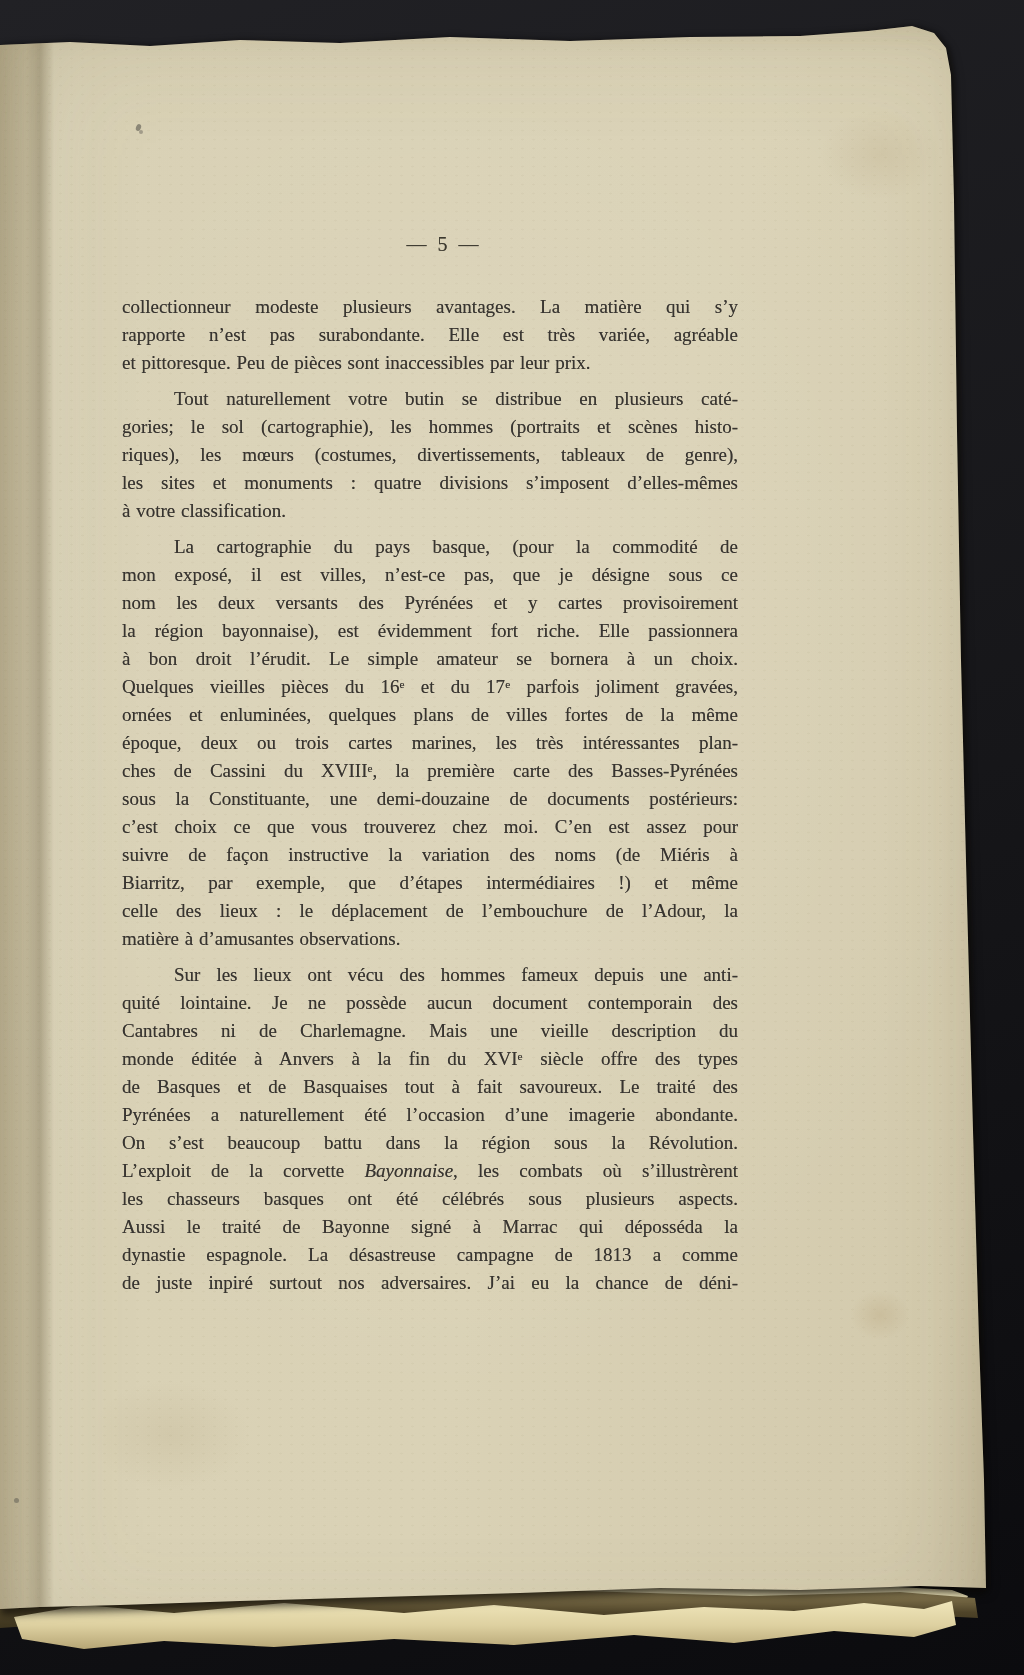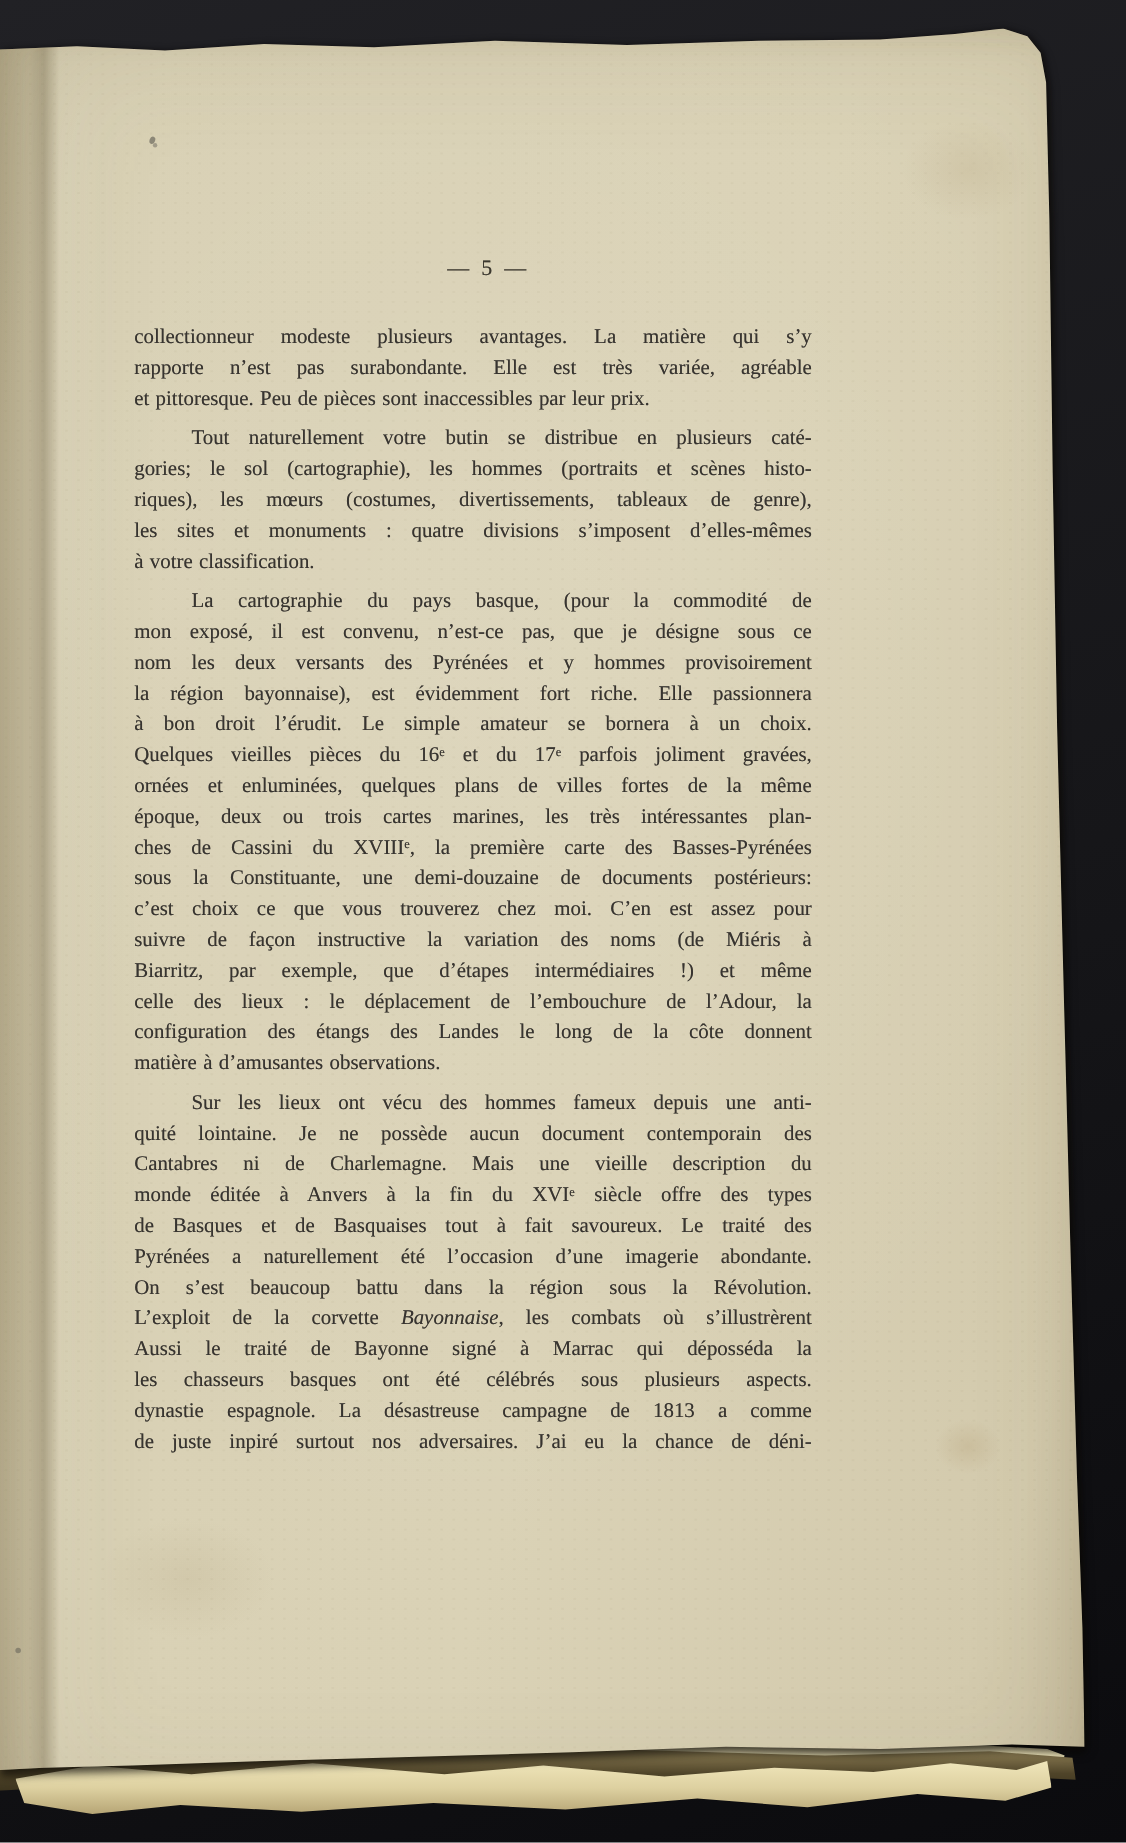--- a/index.html
+++ b/index.html
@@ -122,45 +122,44 @@
         </div>
         <div class="para">
           <div class="line first-indent">Tout naturellement votre butin se distribue en plusieurs caté-</div>
           <div class="line">gories; le sol (cartographie), les hommes (portraits et scènes histo-</div>
           <div class="line">riques), les mœurs (costumes, divertissements, tableaux de genre),</div>
           <div class="line">les sites et monuments : quatre divisions s’imposent d’elles-mêmes</div>
           <div class="line last">à votre classification.</div>
         </div>
         <div class="para">
           <div class="line first-indent">La cartographie du pays basque, (pour la commodité de</div>
-          <div class="line">mon exposé, il est convenu, n’est-ce pas, que je désigne sous ce</div>
-          <div class="line">nom les deux versants des Pyrénées et y hommes provisoirement</div>
+          <div class="line">mon exposé, il est villes, n’est-ce pas, que je désigne sous ce</div>
+          <div class="line">nom les deux versants des Pyrénées et y cartes provisoirement</div>
           <div class="line">la région bayonnaise), est évidemment fort riche. Elle passionnera</div>
           <div class="line">à bon droit l’érudit. Le simple amateur se bornera à un choix.</div>
           <div class="line">Quelques vieilles pièces du 16<sup>e</sup> et du 17<sup>e</sup> parfois joliment gravées,</div>
           <div class="line">ornées et enluminées, quelques plans de villes fortes de la même</div>
           <div class="line">époque, deux ou trois cartes marines, les très intéressantes plan-</div>
           <div class="line">ches de Cassini du XVIII<sup>e</sup>, la première carte des Basses-Pyrénées</div>
           <div class="line">sous la Constituante, une demi-douzaine de documents postérieurs:</div>
           <div class="line">c’est choix ce que vous trouverez chez moi. C’en est assez pour</div>
           <div class="line">suivre de façon instructive la variation des noms (de Miéris à</div>
           <div class="line">Biarritz, par exemple, que d’étapes intermédiaires !) et même</div>
           <div class="line">celle des lieux : le déplacement de l’embouchure de l’Adour, la</div>
-          <div class="line">configuration des étangs des Landes le long de la côte donnent</div>
           <div class="line last">matière à d’amusantes observations.</div>
         </div>
         <div class="para">
           <div class="line first-indent">Sur les lieux ont vécu des hommes fameux depuis une anti-</div>
           <div class="line">quité lointaine. Je ne possède aucun document contemporain des</div>
           <div class="line">Cantabres ni de Charlemagne. Mais une vieille description du</div>
           <div class="line">monde éditée à Anvers à la fin du XVI<sup>e</sup> siècle offre des types</div>
           <div class="line">de Basques et de Basquaises tout à fait savoureux. Le traité des</div>
           <div class="line">Pyrénées a naturellement été l’occasion d’une imagerie abondante.</div>
           <div class="line">On s’est beaucoup battu dans la région sous la Révolution.</div>
           <div class="line">L’exploit de la corvette <em>Bayonnaise</em>, les combats où s’illustrèrent</div>
+          <div class="line">les chasseurs basques ont été célébrés sous plusieurs aspects.</div>
           <div class="line">Aussi le traité de Bayonne signé à Marrac qui déposséda la</div>
-          <div class="line">les chasseurs basques ont été célébrés sous plusieurs aspects.</div>
           <div class="line">dynastie espagnole. La désastreuse campagne de 1813 a comme</div>
           <div class="line">de juste inpiré surtout nos adversaires. J’ai eu la chance de déni-</div>
         </div>
       </div>
   </div>
 </div>
 
 </body></html>

